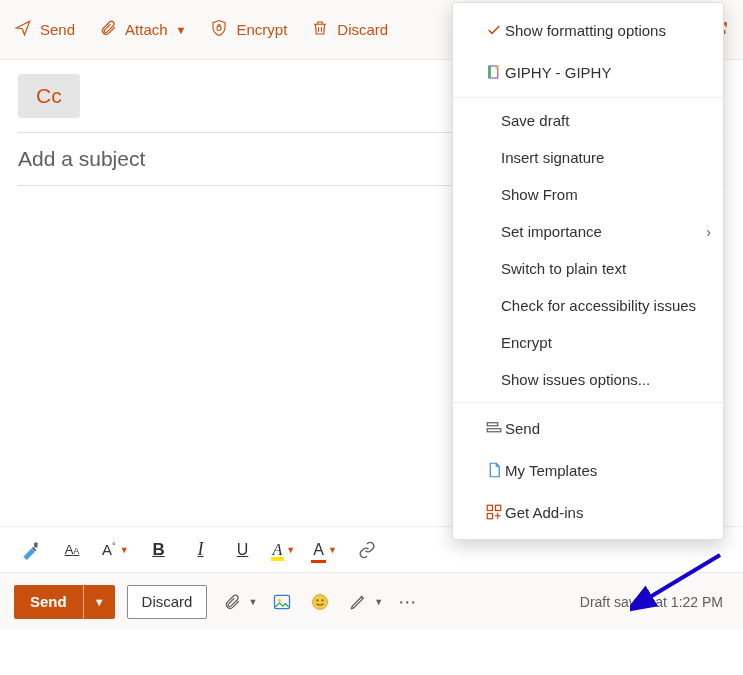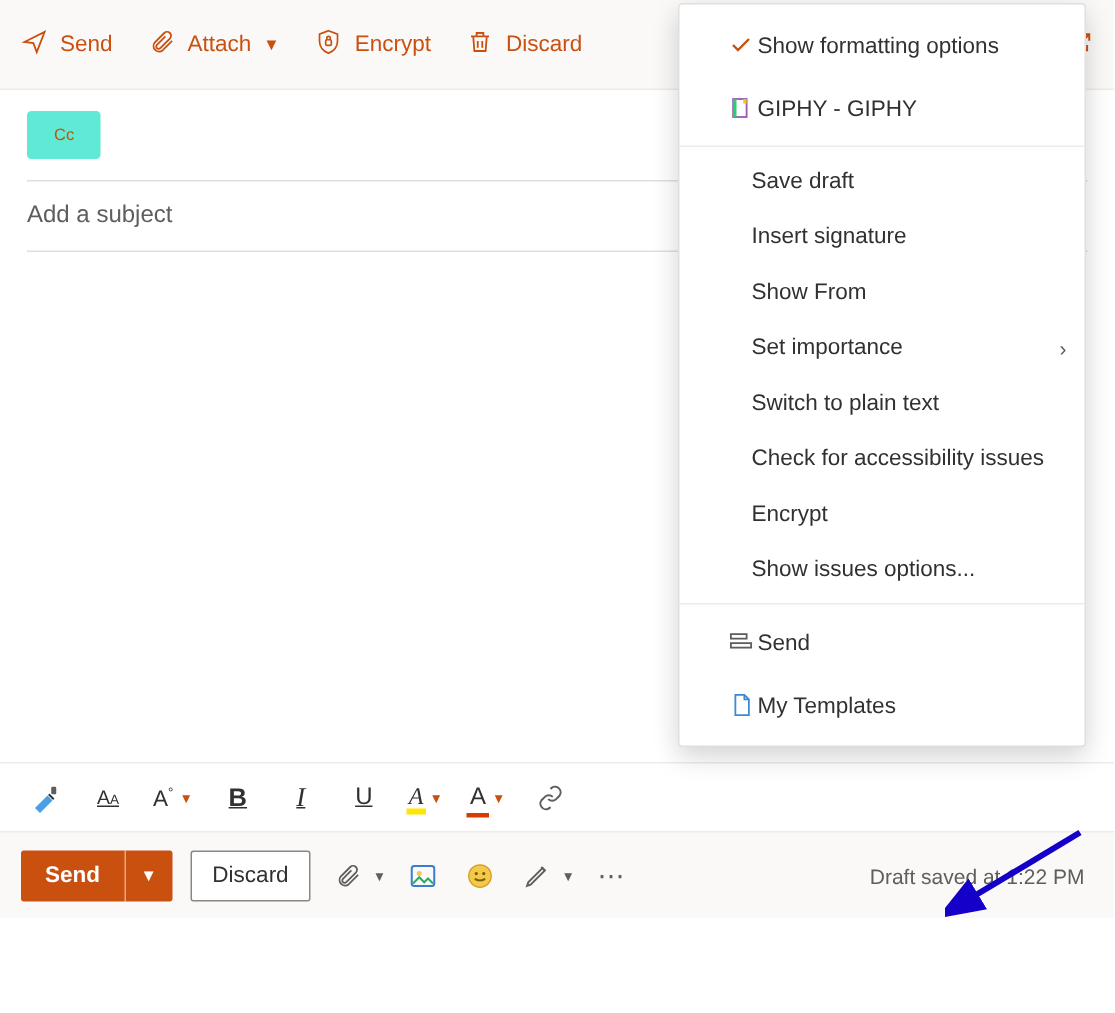--- a/index.html
+++ b/index.html
@@ -42,37 +42,37 @@
   
   .compose {
     padding: 14px 18px 0 18px;
   }
   .cc-row {
     display: flex;
     align-items: center;
     padding-bottom: 14px;
   }
   .cc-chip {
-    background: #5eead4;
+    background: #e5e5e5;
     color: #ca5010;
     border-radius: 3px;
     padding: 10px 18px;
-    font-size: 11px;
+    font-size: 21px;
     cursor: pointer;
   }
   .subject-row {
     border-top: 1px solid #e1dfdd;
     border-bottom: 1px solid #e1dfdd;
     padding: 14px 0;
   }
   .subject-input {
     border: none;
     outline: none;
     width: 100%;
-    font-size: 16px;
+    font-size: 21px;
     color: #7f1d1d;
   }
   .subject-input::placeholder { color: #605e5c; }
   .body-area {
     height: 340px;
   }
   
   .format-bar {
     height: 46px;
     border-top: 1px solid #edebe9;
@@ -426,20 +426,31 @@
   </div>
   <div class="ctx-item">
     <span class="ctx-icon">
       <svg width="18" height="18" viewBox="0 0 24 24" fill="none" stroke="#3c89d0" stroke-width="1.6">
         <path d="M7 3h8l4 4v14H7z"></path>
           <path d="M15 3v4h4"></path>
       </svg>
     </span>
     <span>My Templates</span>
   </div>
+  <div class="ctx-item">
+    <span class="ctx-icon">
+      <svg width="18" height="18" viewBox="0 0 24 24" fill="none" stroke="#d83b01" stroke-width="1.6">
+        <rect x="3" y="3" width="7" height="7"></rect>
+          <rect x="14" y="3" width="7" height="7"></rect>
+        <rect x="3" y="14" width="7" height="7"></rect>
+          <path d="M17 13v8M13 17h8"></path>
+      </svg>
+    </span>
+    <span>Get Add-ins</span>
+  </div>
 </div>
 
 <svg class="arrow" width="100" height="70" viewBox="0 0 100 70">
   <defs>
     <marker id="ah" markerWidth="10" markerHeight="10" refX="2" refY="3" orient="auto">
       <path d="M0,0 L0,6 L8,3 z" fill="#1400c8"></path>
     </marker>
   </defs>
   <line x1="90" y1="10" x2="15" y2="55" stroke="#1400c8" stroke-width="4" marker-end="url(#ah)"></line>
 </svg>

